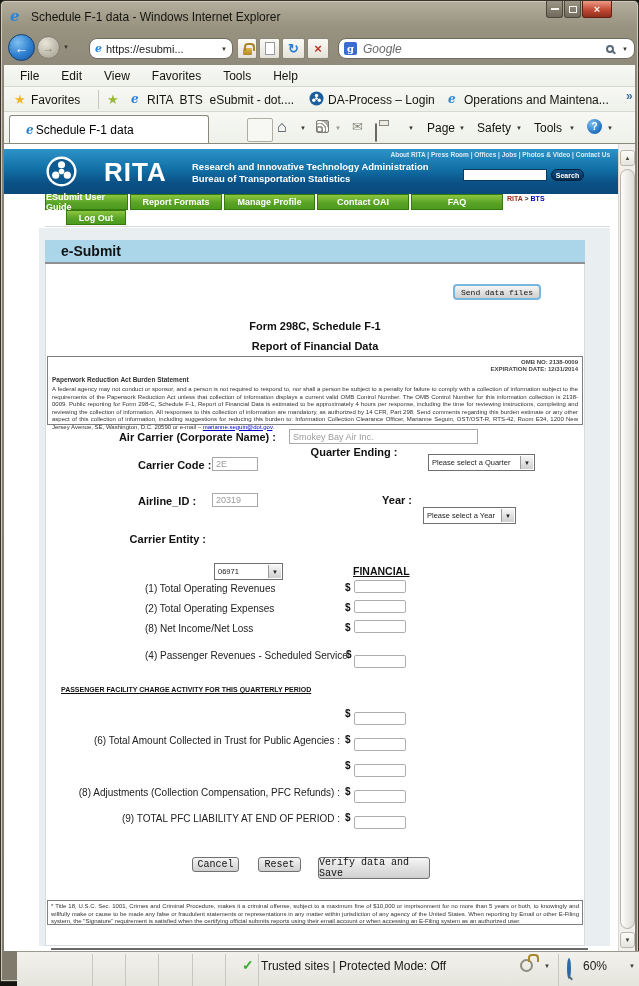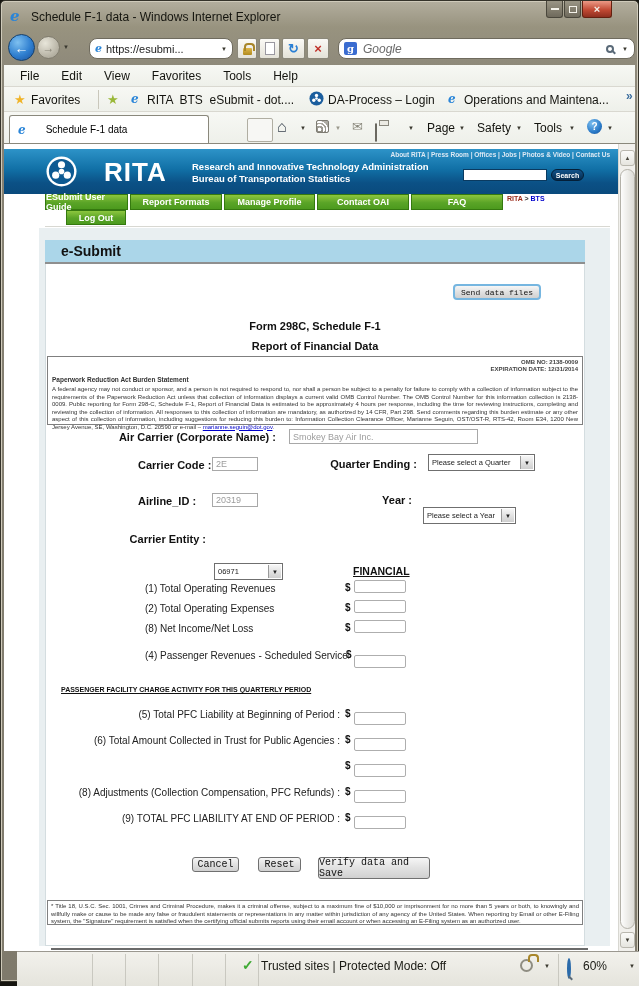--- a/index.html
+++ b/index.html
@@ -53,21 +53,21 @@
   .printer::before { content:""; position:absolute; left:3px; top:-4px; width:8px; height:4px; background:#ecebe4; border:1px solid #8a887e; }
   .helpcircle { border-radius:50%; background:radial-gradient(circle at 35% 30%,#7ec0f0,#2a7ac8 60%,#154f92);
                 color:#fff; font-weight:bold; display:flex; align-items:center; justify-content:center; }
   .helpcircle::after { content:"?"; }
 
   
   .bar { background:linear-gradient(#f7f8f4,#eef0ea); border-bottom:1px solid #d9d8d0; }
   .menu-item { font-size:12px; color:#14140f; padding:3px 2px; }
   .fav-label { font-size:12px; color:#14140f; white-space:pre; }
   .tab { background:#fff; border:1px solid #8a887c; border-bottom:none; border-radius:3px 3px 0 0;
-         display:flex; align-items:center; gap:20px; padding-left:8px; font-size:10px; }
+         display:flex; align-items:center; gap:2px; padding-left:16px; font-size:12px; }
   .cmd-label { font-size:12px; color:#14140f; }
 
   
   .site-header { background:linear-gradient(180deg,#2d93c8 0%,#1170a6 45%,#0b5186 75%,#0a4a7c 100%); }
   .navbtn { background:linear-gradient(#8cc63e,#5aa427 55%,#4c9a1e); border:1px solid #35790f;
             color:#fff; font-weight:bold; font-size:9px; display:flex; align-items:center; justify-content:center; }
   .select { background:#fff; border:1px solid #6f6f6f; position:relative; font-size:7.5px; color:#222;
             display:flex; align-items:center; padding-left:3px; }
   .select .dd { position:absolute; right:1px; top:1px; bottom:1px; width:13px; border-left:1px solid #9a9a9a;
                 background:linear-gradient(#f6f6f6,#cfcfcf); display:flex; align-items:center; justify-content:center; }
@@ -249,21 +249,21 @@
       <div style="text-align:right;font-size:6px;font-weight:bold;color:#444;line-height:7px">EXPIRATION DATE: 12/31/2014</div>
       <div style="font-size:6.5px;font-weight:bold;color:#333;margin-top:3px">Paperwork Reduction Act Burden Statement</div>
       <div class="tiny" style="margin-top:3px;text-align:justify"><span>A federal agency may not conduct or sponsor, and a person is not required to respond to, nor shall a person be subject to a penalty for failure to comply with a collection of information subject to the requirements of the Paperwork Reduction Act unless that collection of information displays a current valid OMB Control Number. The OMB Control Number for this information collection is 2138-0009. Public reporting for Form 298-C, Schedule F-1, Report of Financial Data is estimated to be approximately 4 hours per response, including the time for reviewing instructions, completing and reviewing the collection of information. All responses to this collection of information are mandatory, as authorized by 14 CFR, Part 298. Send comments regarding this burden estimate or any other aspect of this collection of information, including suggestions for reducing this burden to: Information Collection Clearance Officer, Marianne Seguin, OST/OST-R, RTS-42, Room E34, 1200 New Jersey Avenue, SE, Washington, D.C. 20590 or e-mail –</span> <span style="color:#0000cc;text-decoration:underline">marianne.seguin@dot.gov</span>.</div>
     </div>
 
     <div class="abs flabel" style="left:41px;top:287px;width:231px;text-align:right">Air Carrier (Corporate Name) :</div>
     <input class="abs dis-input" style="left: 285px; top: 285px; width: 189px; height: 15px;" value="Smokey Bay Air Inc.">
 
     <div class="abs flabel" style="left:134px;top:315px">Carrier Code :</div>
     <input class="abs dis-input" style="left: 208px; top: 313px; width: 46px; height: 14px;" value="2E">
-    <div class="abs flabel" style="left:287px;top:314px;width:126px;text-align:right">Quarter Ending :</div>
+    <div class="abs flabel" style="left:287px;top:302px;width:126px;text-align:center">Quarter Ending :</div>
     <div class="abs select" style="left:424px;top:310px;width:107px;height:17px">
         <span>Please select a Quarter</span>
         <span class="dd"></span>
       </div>
 
     <div class="abs flabel" style="left:134px;top:351px">Airline_ID :</div>
     <input class="abs dis-input" style="left: 208px; top: 349px; width: 46px; height: 14px;" value="20319">
     <div class="abs flabel" style="left:327px;top:350px;width:81px;text-align:right">Year :</div>
     <div class="abs select" style="left:419px;top:346px;width:93px;height:17px">
         <span>Please select a Year</span>
@@ -289,21 +289,20 @@
     <div class="abs rowlab" style="left:141px;top:479px">(8) Net Income/Net Loss</div>
     <div class="abs cur" style="left:341px;top:478px">$</div>
     <input class="abs money" style="left: 350px; top: 476px;">
 
     <div class="abs rowlab" style="left:141px;top:506px">(4) Passenger Revenues - Scheduled Service</div>
     <div class="abs cur" style="left:342px;top:505px">$</div>
     <input class="abs money" style="left: 350px; top: 511px;">
 
     <div class="abs" style="left:57px;top:542px;font-size:7px;font-weight:bold;text-decoration:underline;color:#111">PASSENGER FACILITY CHARGE ACTIVITY FOR THIS QUARTERLY PERIOD</div>
 
-    <div class="abs rowlab" style="left:41px;top:565px;width:295px;text-align:right">(5) Total PFC Liability at Beginning of Period :</div>
     <div class="abs cur" style="left:341px;top:564px">$</div>
     <input class="abs money" style="left: 350px; top: 568px;">
 
     <div class="abs rowlab" style="left:41px;top:591px;width:295px;text-align:right">(6) Total Amount Collected in Trust for Public Agencies :</div>
     <div class="abs cur" style="left:341px;top:590px">$</div>
     <input class="abs money" style="left: 350px; top: 594px;">
 
     <div class="abs cur" style="left:341px;top:616px">$</div>
     <input class="abs money" style="left: 350px; top: 620px;">
 

